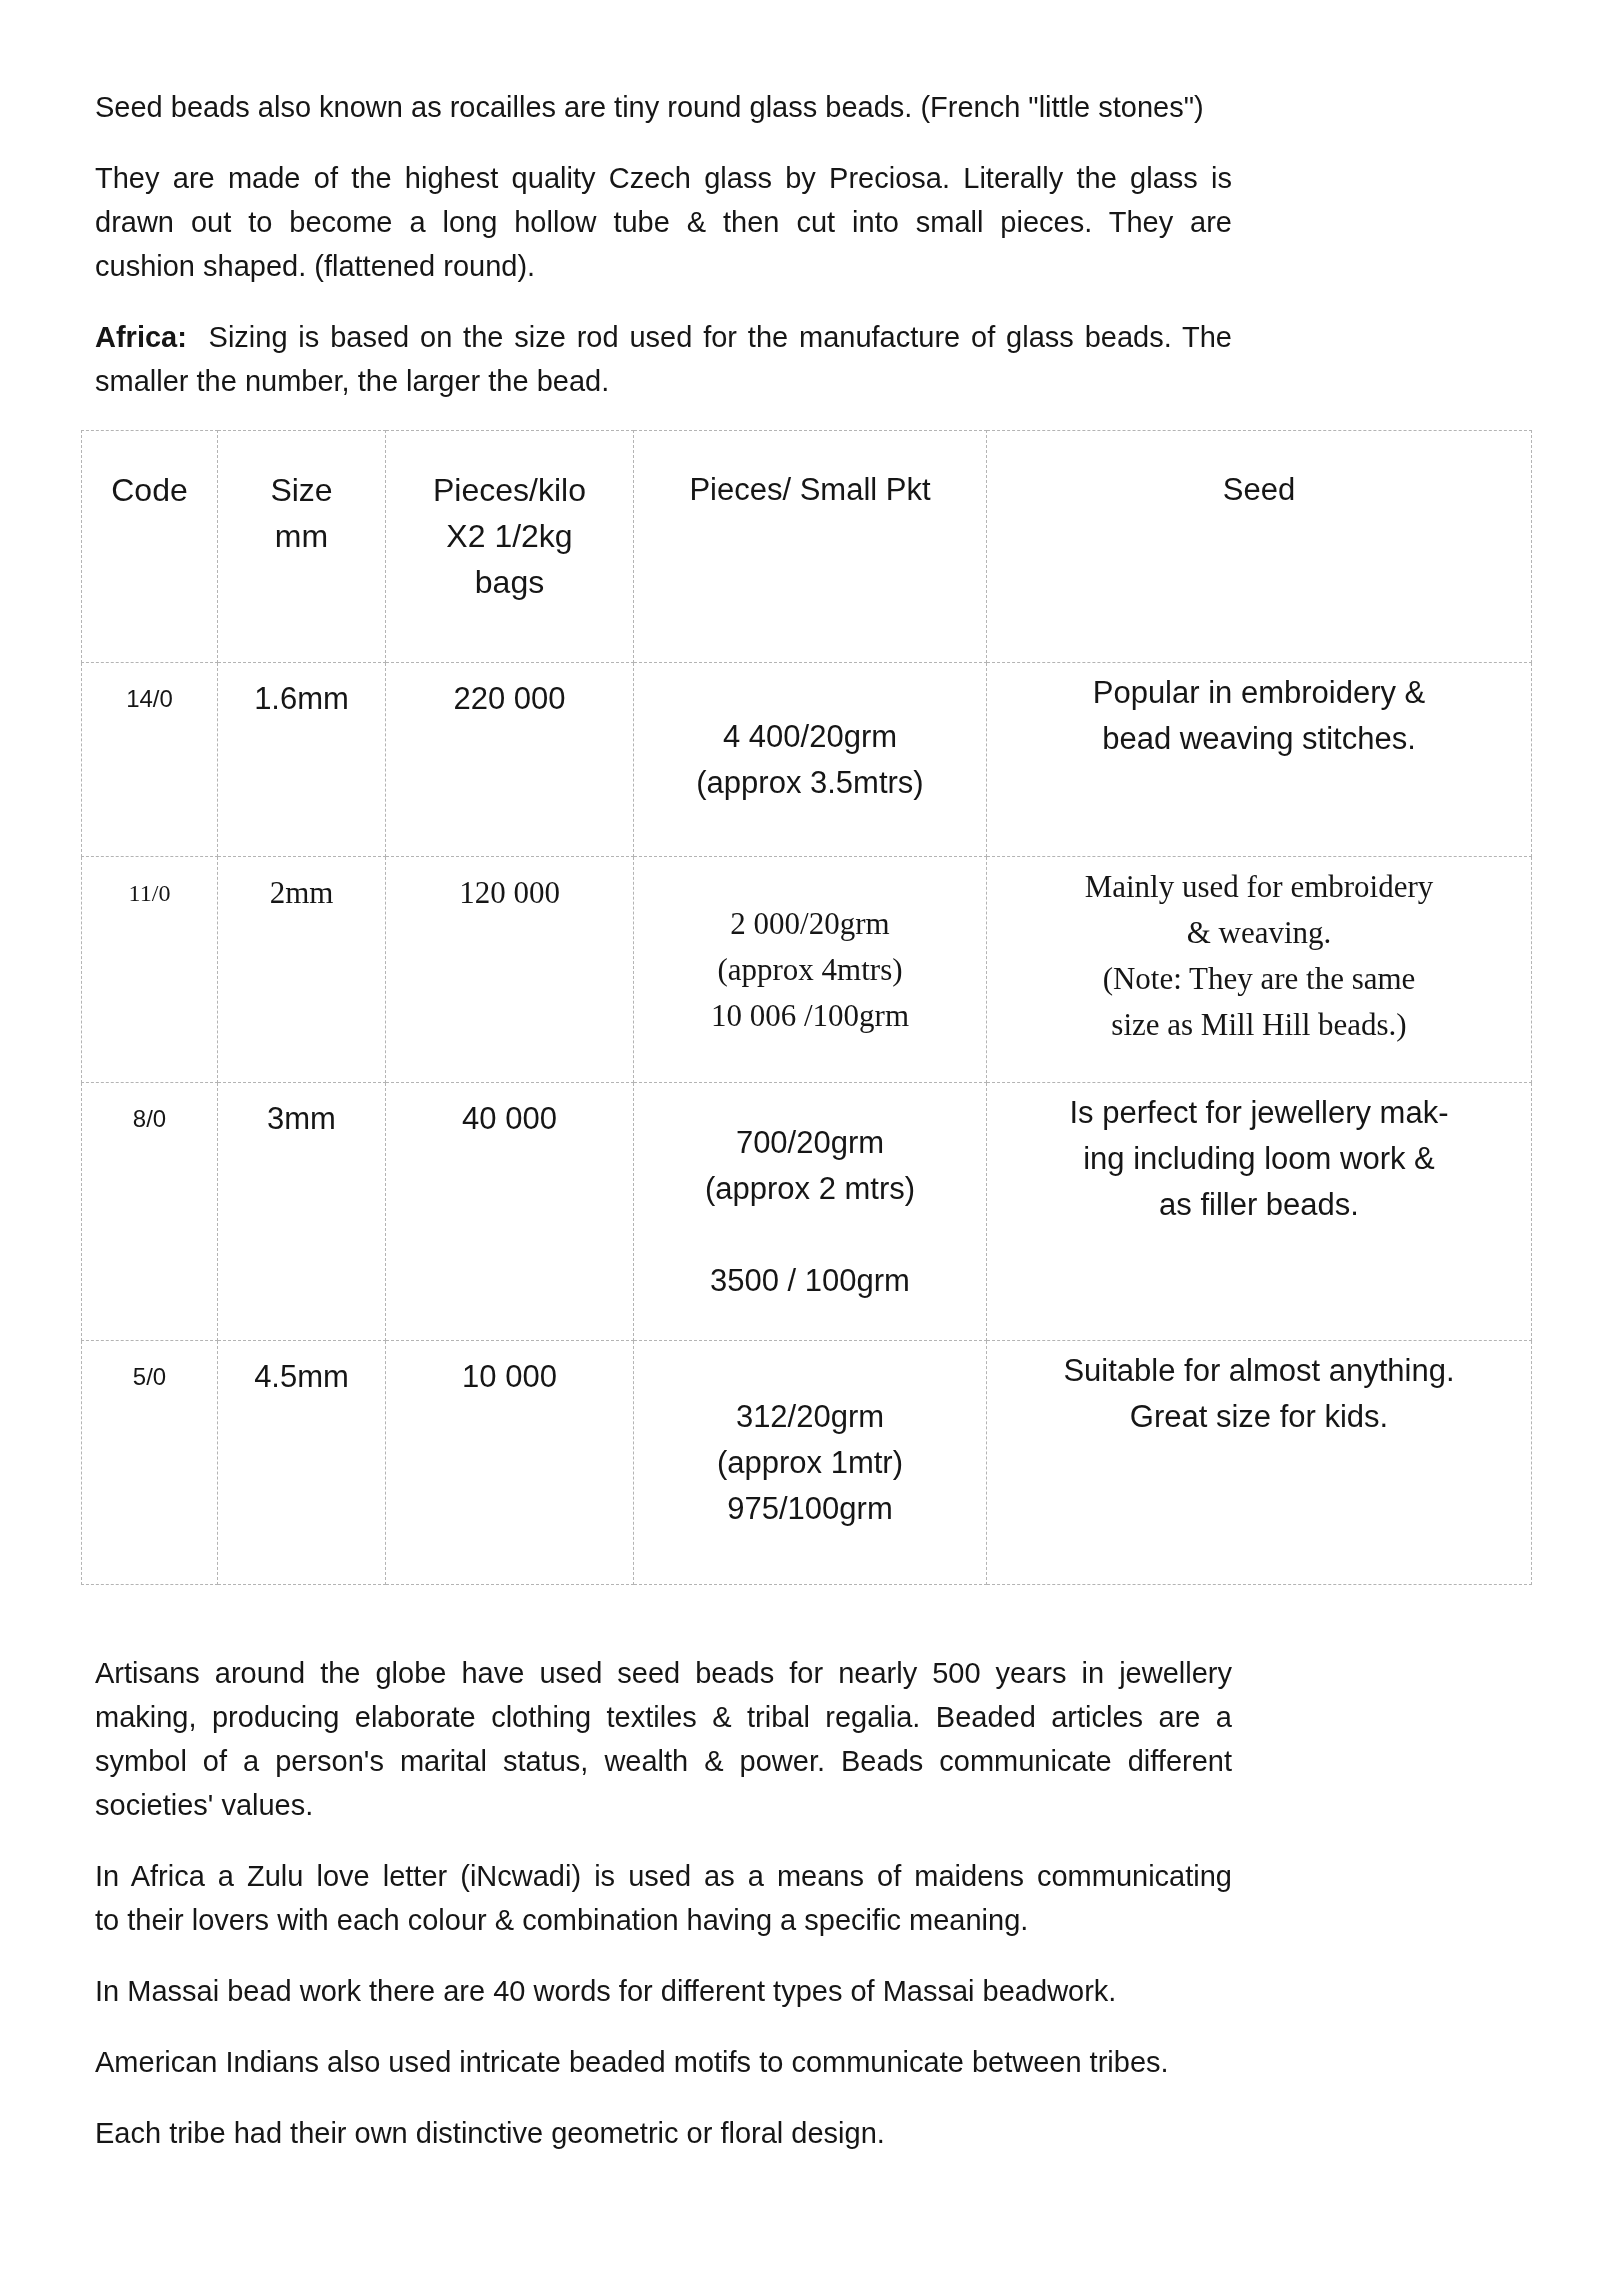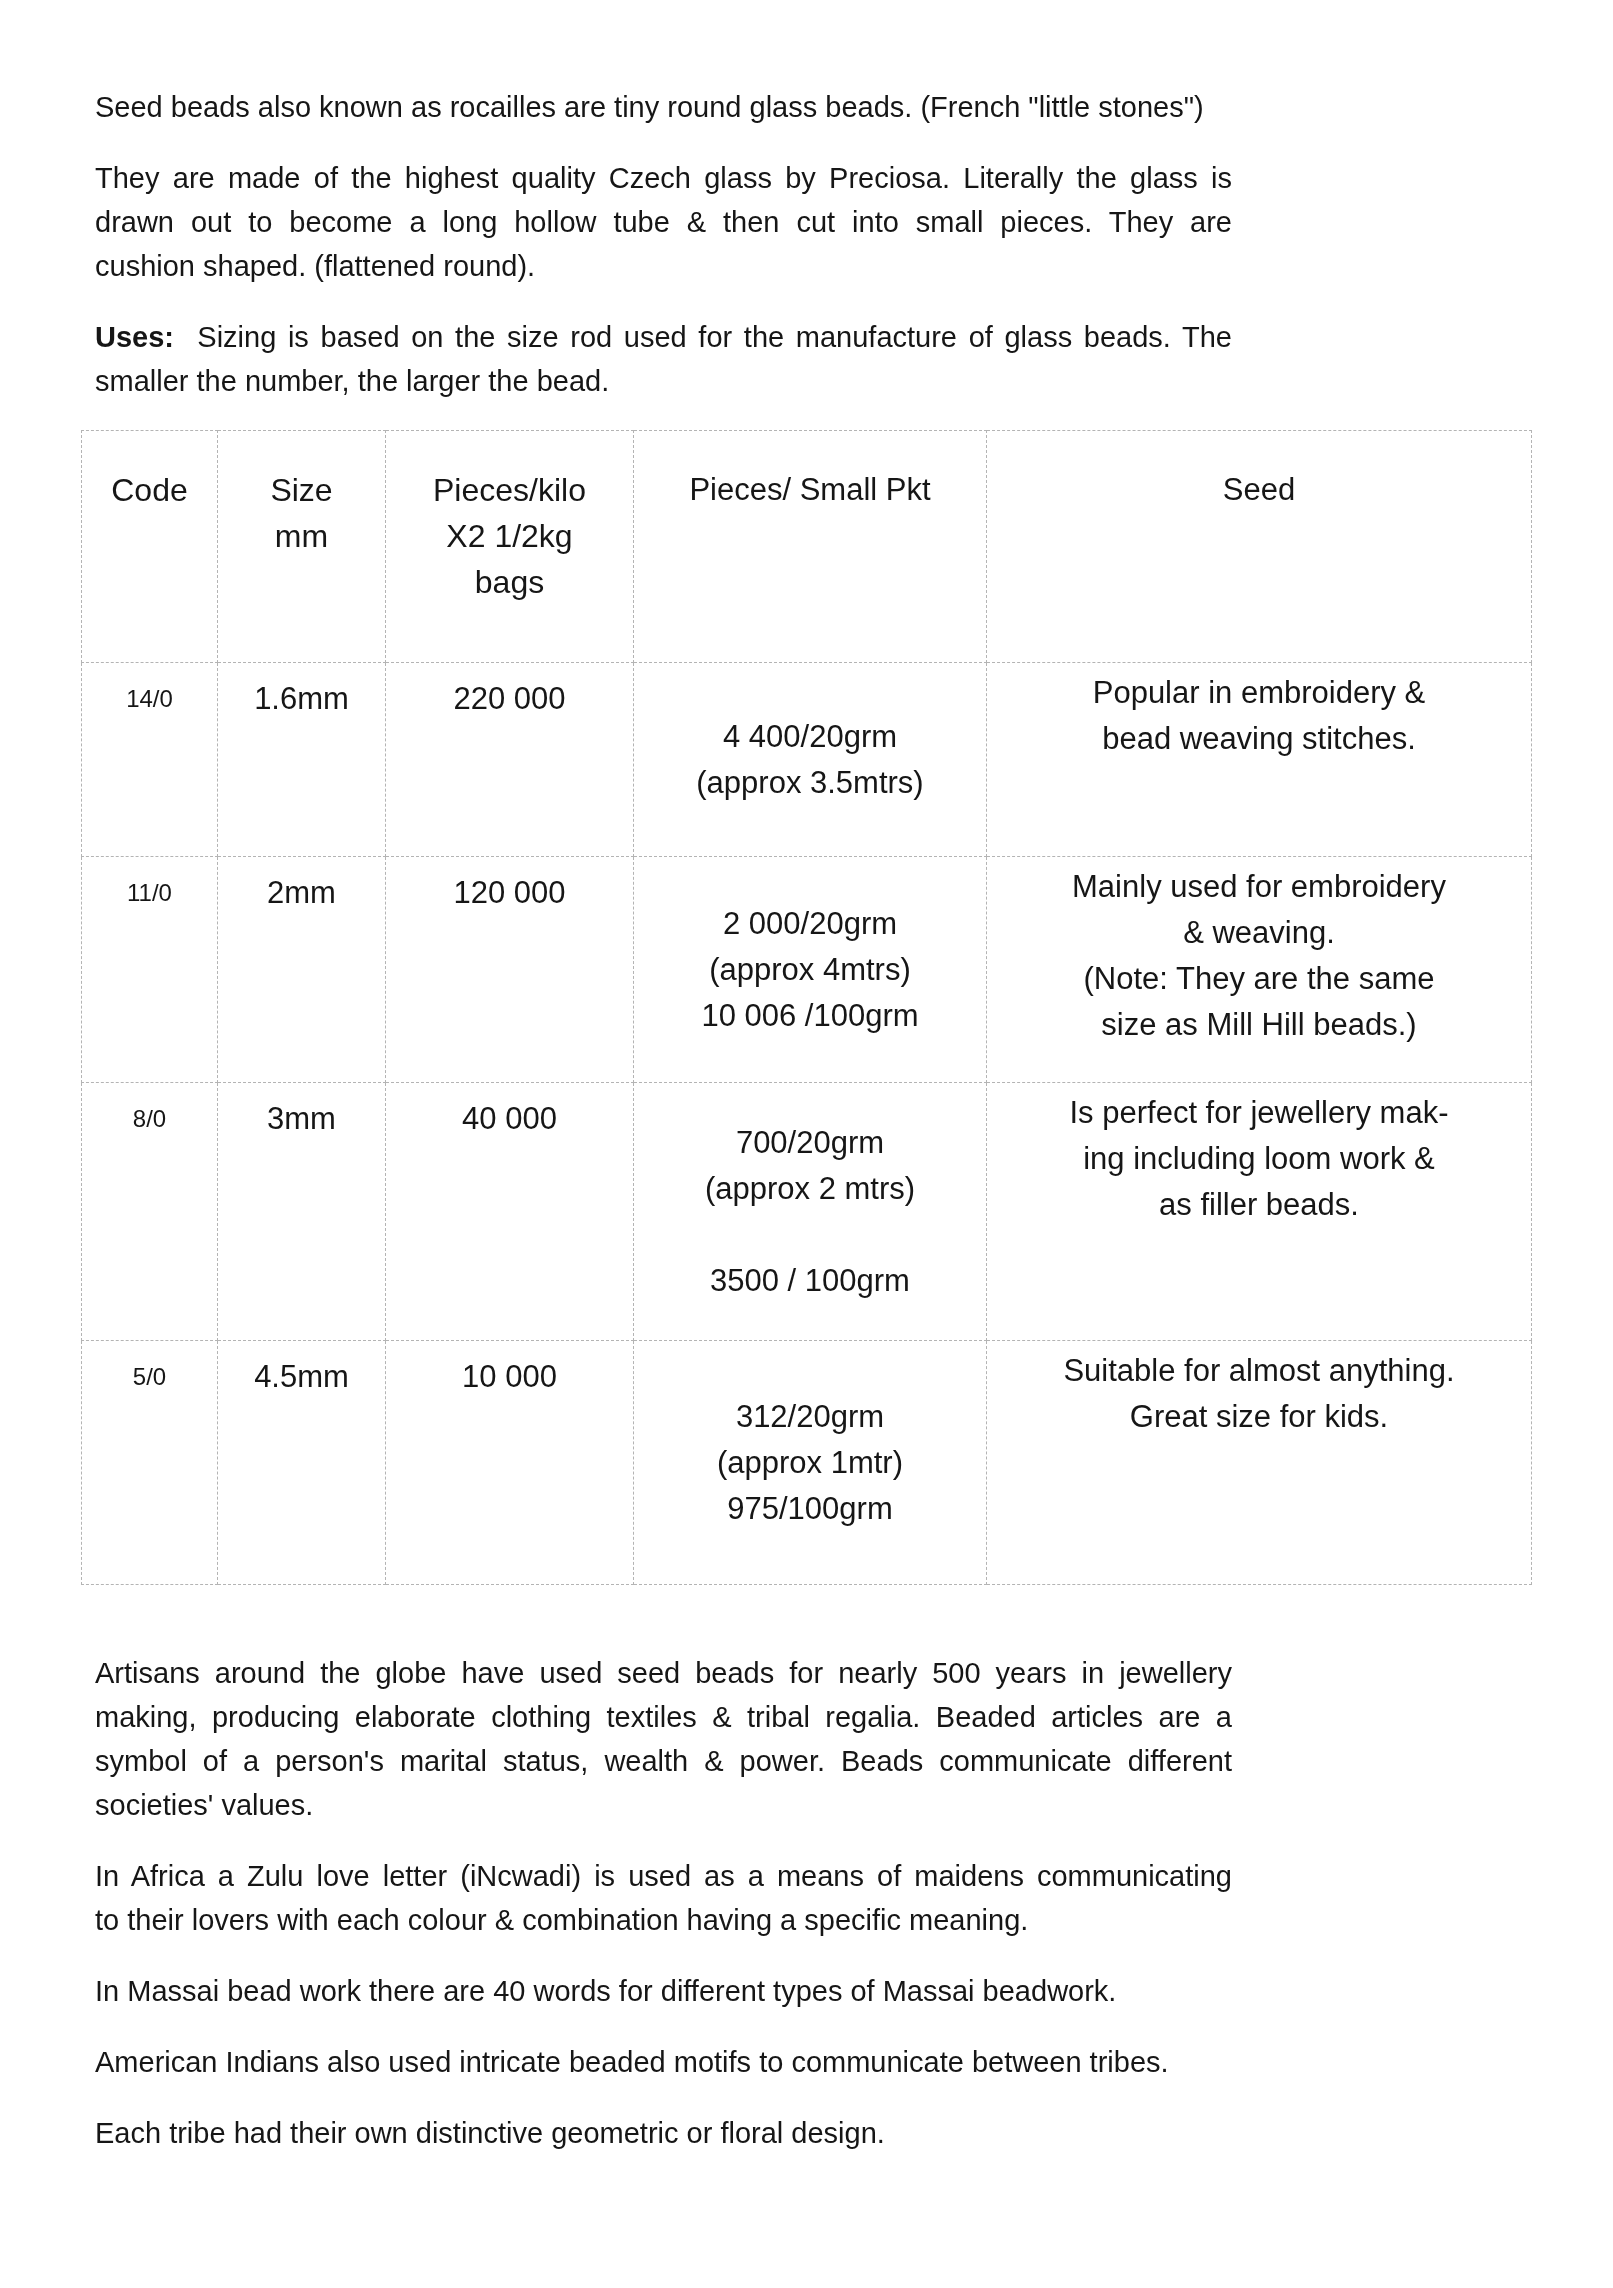--- a/index.html
+++ b/index.html
@@ -19,21 +19,21 @@
     border-collapse: collapse; table-layout: fixed;
     width: 1451px; font-size: 31px; line-height: 46px;
   }
   table.beads th, table.beads td {
     border: 0.9px dashed #b4b4b4;
     text-align: center; box-sizing: border-box;
     font-weight: normal; overflow: hidden;
   }
   tr.hdr { height: 232px; }
   tr.r0 { height: 194px; }
-  tr.r1 { height: 226px; }
+  tr.r1 { height: 226px; font-family: Liberation Serif, serif; }
   tr.r2 { height: 258px; }
   tr.r3 { height: 244px; }
   table.beads th { vertical-align: top; padding-top: 36px; }
   th.bold { font-weight: bold; font-size: 32px; }
   td.code { font-weight: bold; font-size: 24px; }
   td.code, td.size, td.kilo { vertical-align: top; padding-top: 13px; }
   td.pkt { vertical-align: middle; }
   td.uses { vertical-align: top; padding-top: 7.4px; }
 </style>
 </head>
@@ -45,21 +45,21 @@
     <div class="lline">Seed beads also known as rocailles are tiny round glass beads. (French "little stones")</div>
   </div>
 
   <div class="para">
     <div class="jline">They are made of the highest quality Czech glass by Preciosa. Literally the glass is</div>
     <div class="jline">drawn out to become a long hollow tube &amp; then cut into small pieces. They are</div>
     <div class="lline">cushion shaped. (flattened round).</div>
   </div>
 
   <div class="para">
-    <div class="jline"><span class="b">Uses:</span><span>&nbsp; Sizing is based on the size rod used for the manufacture of glass beads. The</span></div>
+    <div class="jline"><span class="b">Africa:</span><span>&nbsp; Sizing is based on the size rod used for the manufacture of glass beads. The</span></div>
     <div class="lline">smaller the number, the larger the bead.</div>
   </div>
 
   <div class="table-wrap">
     <table class="beads">
       <colgroup>
         <col style="width:136px">
           <col style="width:168px">
           <col style="width:248px">
           <col style="width:353px">

